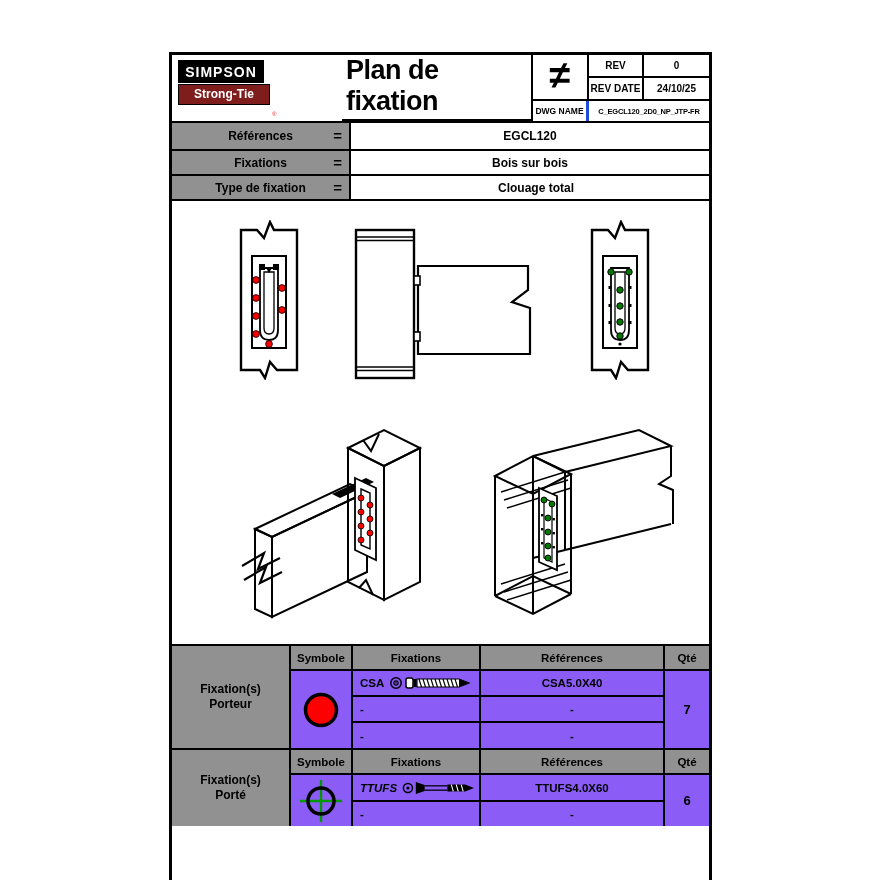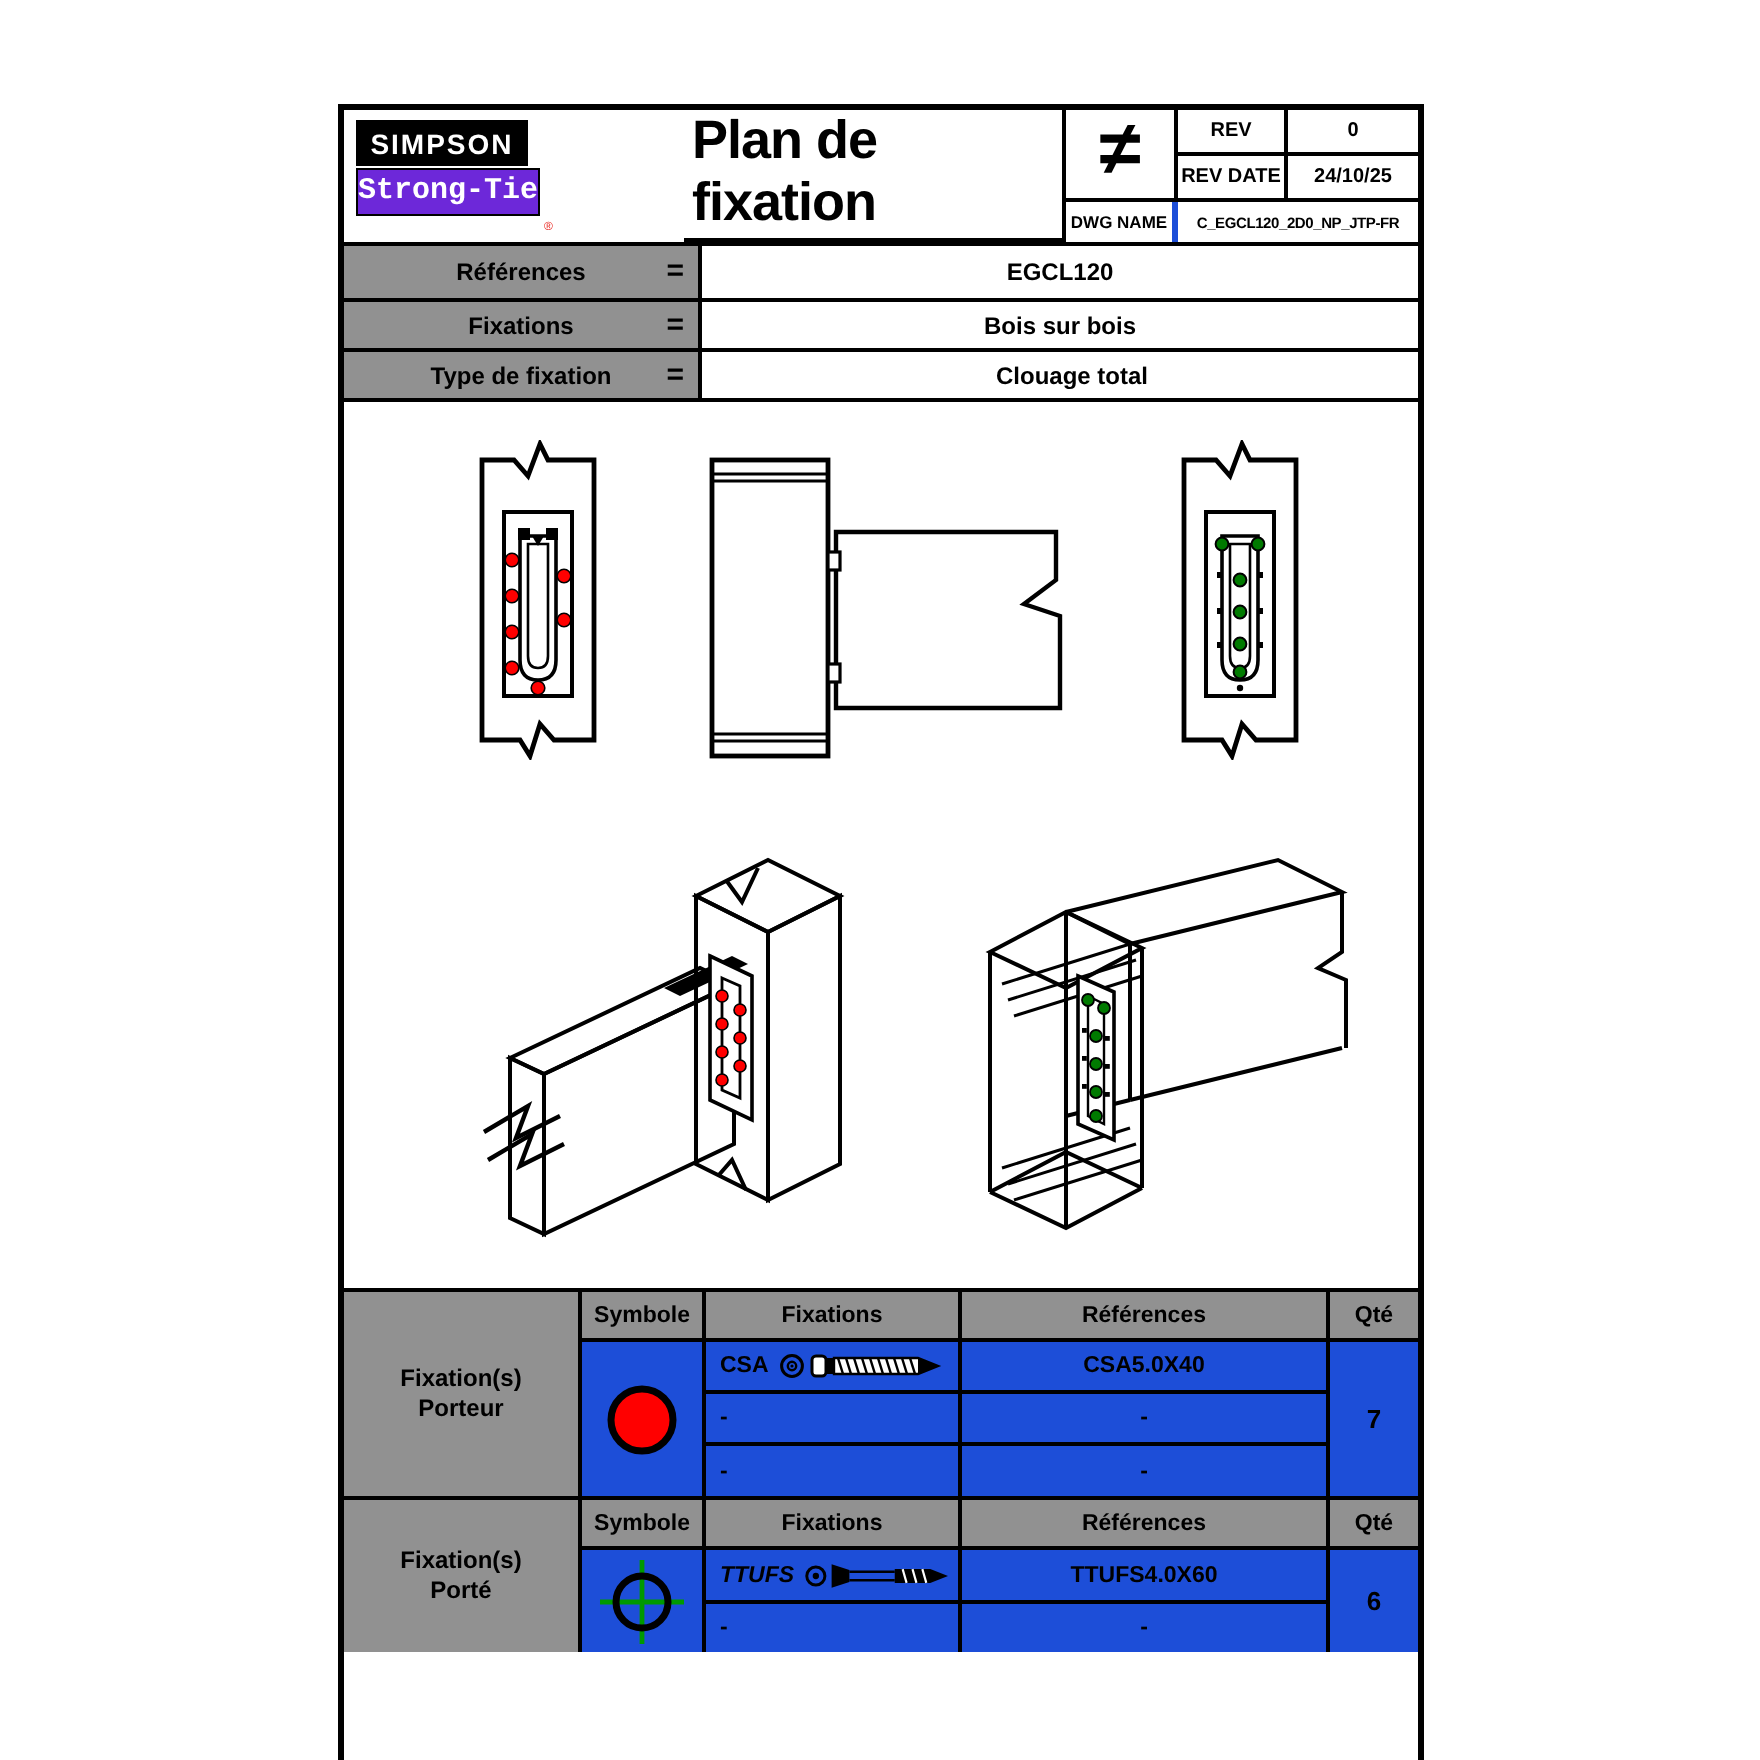--- a/index.html
+++ b/index.html
@@ -4,21 +4,21 @@
 <style>
   * { margin:0; padding:0; box-sizing:border-box; }
   html,body { width:880px; height:880px; background:#fff; font-family:"Liberation Sans", sans-serif; }
   .page { position:relative; width:880px; height:880px; background:#fff; overflow:hidden; }
   .sheet { position:absolute; left:169px; top:52px; width:543px; height:853px; background:#fff; border:3px solid #000; display:flex; flex-direction:column; }
 
   
   .hdr { height:68px; border-bottom:2px solid #000; display:flex; }
   .logo-wrap { width:170px; padding:5px 0 0 6px; position:relative; }
   .logo-top { display:inline-block; width:86px; background:#000; color:#fff; font-weight:bold; font-size:14px; letter-spacing:1px; text-align:center; padding:3px 0 2px; border:1px solid #000; }
-  .logo-bot { display:inline-block; width:92px; background:#6d28d9; color:#fff; font-family:Liberation Mono, monospace; font-weight:bold; font-size:15px; text-align:center; padding:2px 0 3px; border:1px solid #000; margin-top:1px; }
+  .logo-bot { display:inline-block; width:92px; background:#7f1d1d; color:#fff; font-family:Liberation Sans, sans-serif; font-weight:bold; font-size:12px; text-align:center; padding:2px 0 3px; border:1px solid #000; margin-top:1px; }
   .logo-reg { position:absolute; left:100px; top:56px; font-size:6px; color:#e8231d; }
   .title-wrap { flex:1; display:flex; align-items:center; justify-content:center; }
   .doc-title { font-size:27px; font-weight:bold; letter-spacing:-0.5px; border-bottom:2.5px solid #000; padding:0 4px 2px; }
   .info-block { width:178px; border-left:2.5px solid #000; display:grid; grid-template-columns:56px 55px 1fr; grid-template-rows:23px 23px 1fr; }
   .ne-cell { grid-area:1/1/3/2; border-right:2px solid #000; border-bottom:2px solid #000; display:flex; align-items:center; justify-content:center; font-size:38px; font-weight:bold; line-height:1; padding-bottom:4px; }
   .rev-lab { grid-area:1/2/2/3; border-right:2px solid #000; border-bottom:2px solid #000; }
   .rev-val { grid-area:1/3/2/4; border-bottom:2px solid #000; }
   .rdate-lab { grid-area:2/2/3/3; border-right:2px solid #000; border-bottom:2px solid #000; }
   .rdate-val { grid-area:2/3/3/4; border-bottom:2px solid #000; }
   .dwg-lab { grid-area:3/1/4/2; border-right:3px solid #1d4ed8; font-size:8.5px !important; }
@@ -35,21 +35,21 @@
   .iv-div { border-left:2px solid #000; }
 
   
   .drawing-area { height:443px; position:relative; background:#fff; }
   .dw { position:absolute; }
 
   
   .ftable { border-top:2px solid #000; display:grid; grid-template-columns:119px 62px 128px 184px 1fr; }
   .ft-porteur { height:104px; grid-template-rows:25px 26px 26px 1fr; }
   .ft-porte   { height:78px;  grid-template-rows:25px 27px 1fr; }
-  .fcell { display:flex; align-items:center; justify-content:center; font-size:11.5px; font-weight:bold; background:#1d4ed8; }
+  .fcell { display:flex; align-items:center; justify-content:center; font-size:11.5px; font-weight:bold; background:#8b5cf6; }
   .gray { background:#919191; }
   .br { border-right:2px solid #000; }
   .bb { border-bottom:2px solid #000; }
   .group-cell { flex-direction:column; line-height:1.25; font-size:12px; }
   .fix-cell { justify-content:flex-start; padding-left:7px; gap:5px; }
   .qty-cell { font-size:13px; }
   .span-rows-3 { grid-row:2/5; }
   .span-rows-2 { grid-row:2/4; }
 </style>
 </head>

